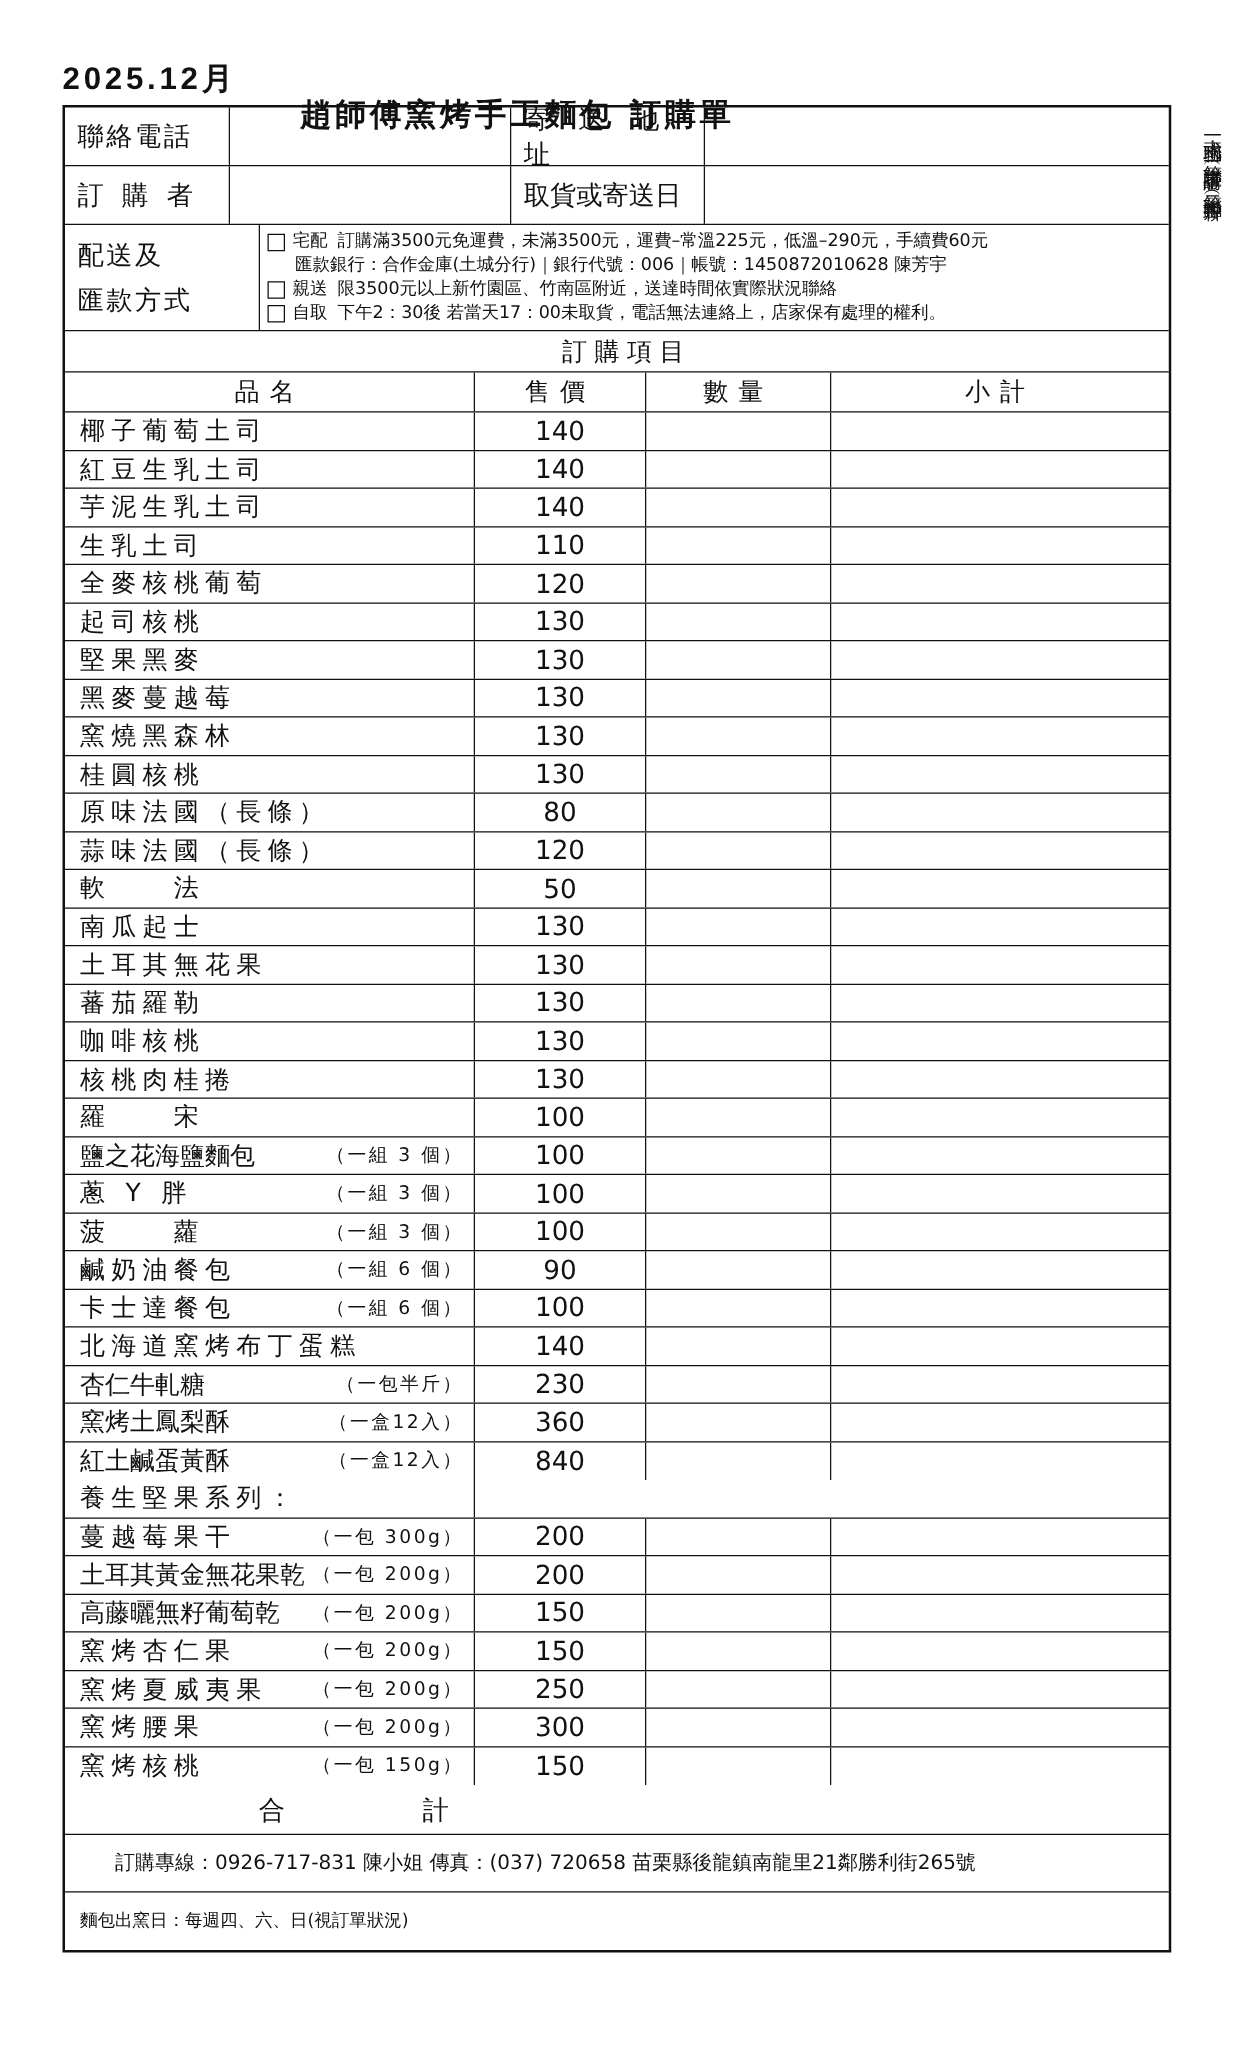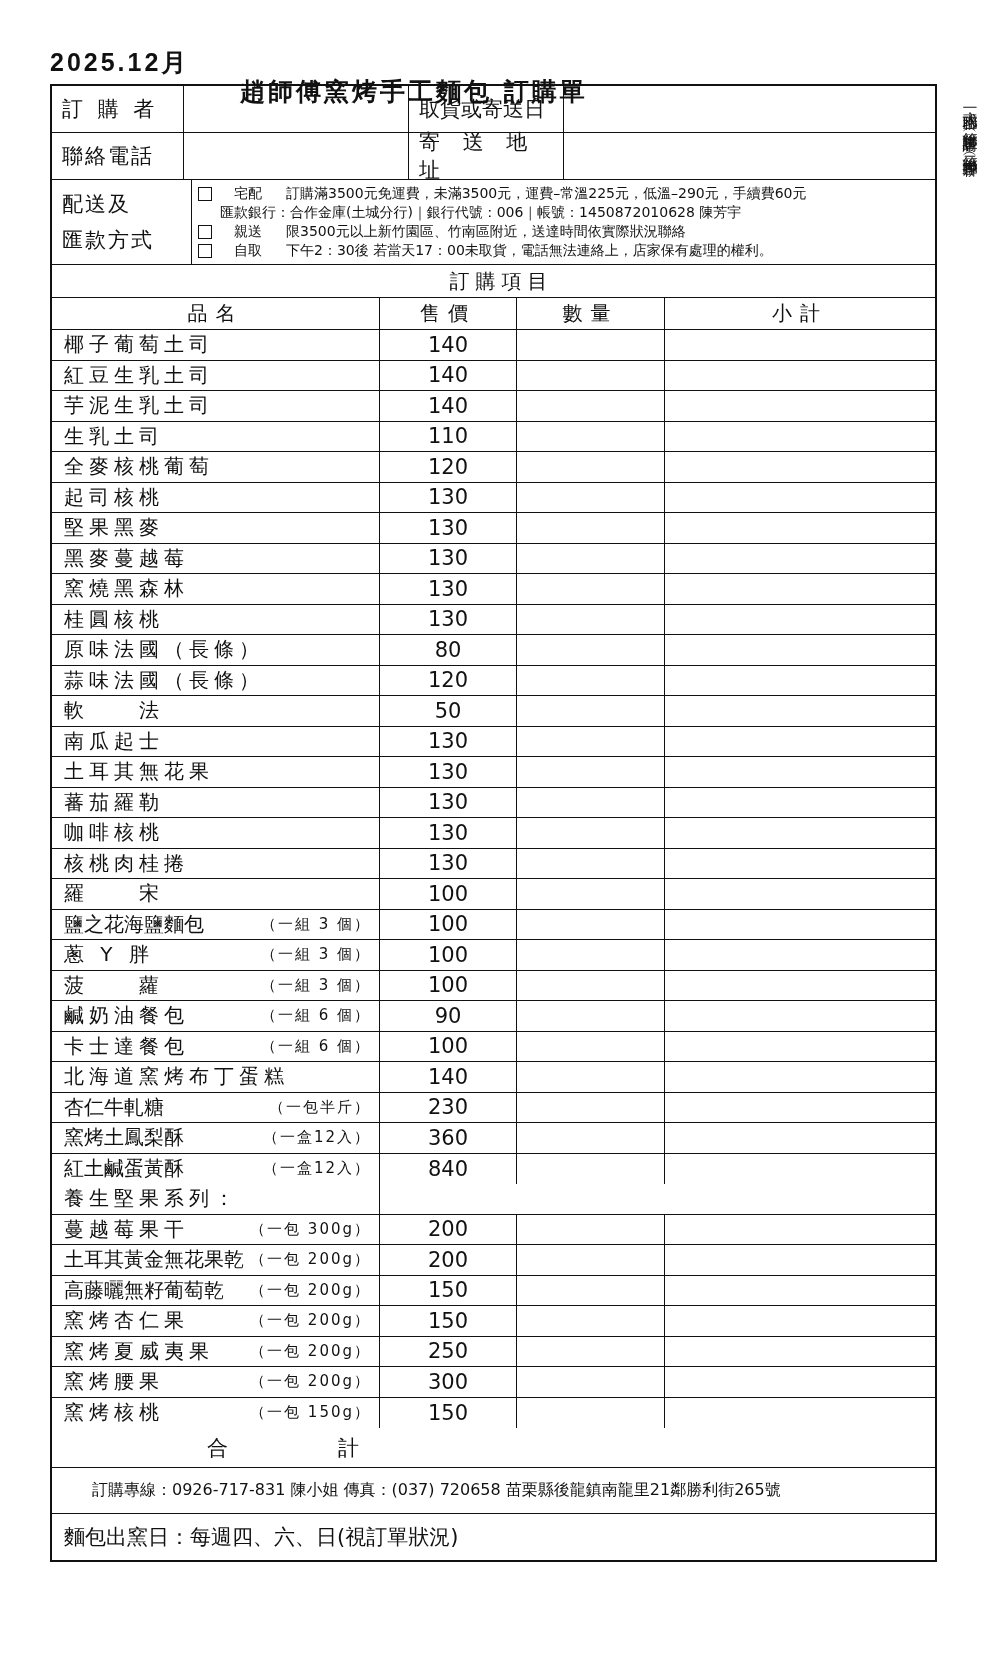--- a/index.html
+++ b/index.html
@@ -18,23 +18,23 @@
   .cell { border-right: 1.5px solid #111; display: flex; align-items: center; }
   .cell:last-child { border-right: none; }
 
   .hdr-row { height: 47px; }
   .hdr-label { width: 132px; font-size: 21px; padding-left: 10px; letter-spacing: 4px; }
   .hdr-value { width: 225px; }
   .hdr-label2 { width: 155px; font-size: 21px; padding-left: 10px; }
   .hdr-value2 { flex: 1; }
 
   .delivery-row { height: 85px; }
-  .delivery-label { width: 140px; font-size: 21px; padding-left: 10px; line-height: 36px; flex-direction: column; align-items: flex-start; justify-content: center; letter-spacing: 2px; }
+  .delivery-label { width: 156px; font-size: 21px; padding-left: 10px; line-height: 36px; flex-direction: column; align-items: flex-start; justify-content: center; letter-spacing: 2px; }
   .delivery-body { flex: 1; font-size: 14px; line-height: 19px; padding-left: 6px; flex-direction: column; align-items: flex-start; justify-content: center; }
-  .opt-line { display: flex; align-items: center; white-space: nowrap; gap: 16px; }
+  .opt-line { display: flex; align-items: center; white-space: nowrap; }
   .checkbox { width: 14px; height: 14px; border: 1.3px solid #111; margin-right: 6px; display: inline-block; flex-shrink: 0; }
   .opt-title { margin-right: 8px; }
   .indent { padding-left: 22px; white-space: nowrap; }
 
   .section-title { height: 32px; justify-content: center; font-size: 20px; letter-spacing: 6px; width: 100%; margin-left: 16px; }
 
   .col-name { width: 328px; }
   .col-price { width: 137px; justify-content: center; }
   .col-qty { width: 148px; }
   .col-sub { flex: 1; }
@@ -49,46 +49,46 @@
   .item-unit { font-size: 15px; letter-spacing: 2px; }
   .item-price { font-size: 21px; font-family: "DejaVu Sans", sans-serif; }
   .col-span { flex: 1; }
 
   .total-row { height: 40px; font-size: 21px; }
   .total-row .cell { width: 100%; padding-left: 155px; }
   .total-a { margin-right: 110px; }
 
   .contact-row { height: 46px; font-size: 16px; padding-left: 28px; }
   .contact-row .cell { padding-left: 12px; white-space: nowrap; width: 100%; }
-  .bake-row { height: 46px; font-size: 21px; }
+  .bake-row { height: 46px; font-size: 14px; }
   .bake-row .cell { padding-left: 12px; width: 100%; }
 </style>
 </head>
 <body>
 
 <div class="title-row">
   <span class="title-month">2025.12月</span>
 </div>
 <div class="title-shop">趙師傅窯烤手工麵包 訂購單</div>
 
 <div class="side-note">一式兩聯：第一聯（訂購單）；第二聯（客戶聯）</div>
 
 <div class="form">
 
   <div class="row hdr-row">
+    <div class="cell hdr-label" style="letter-spacing:2px">聯絡電話</div>
+    <div class="cell hdr-value"></div>
+    <div class="cell hdr-label2" style="letter-spacing:8px">寄 送 地 址</div>
+    <div class="cell hdr-value2"></div>
+  </div>
+
+  <div class="row hdr-row">
     <div class="cell hdr-label">訂 購 者</div>
     <div class="cell hdr-value"></div>
     <div class="cell hdr-label2">取貨或寄送日</div>
-    <div class="cell hdr-value2"></div>
-  </div>
-
-  <div class="row hdr-row">
-    <div class="cell hdr-label" style="letter-spacing:2px">聯絡電話</div>
-    <div class="cell hdr-value"></div>
-    <div class="cell hdr-label2" style="letter-spacing:8px">寄 送 地 址</div>
     <div class="cell hdr-value2"></div>
   </div>
 
   <div class="row delivery-row">
     <div class="cell delivery-label">
       <span>配送及</span>
       <span>匯款方式</span>
     </div>
     <div class="cell delivery-body">
       <div class="opt-line">

